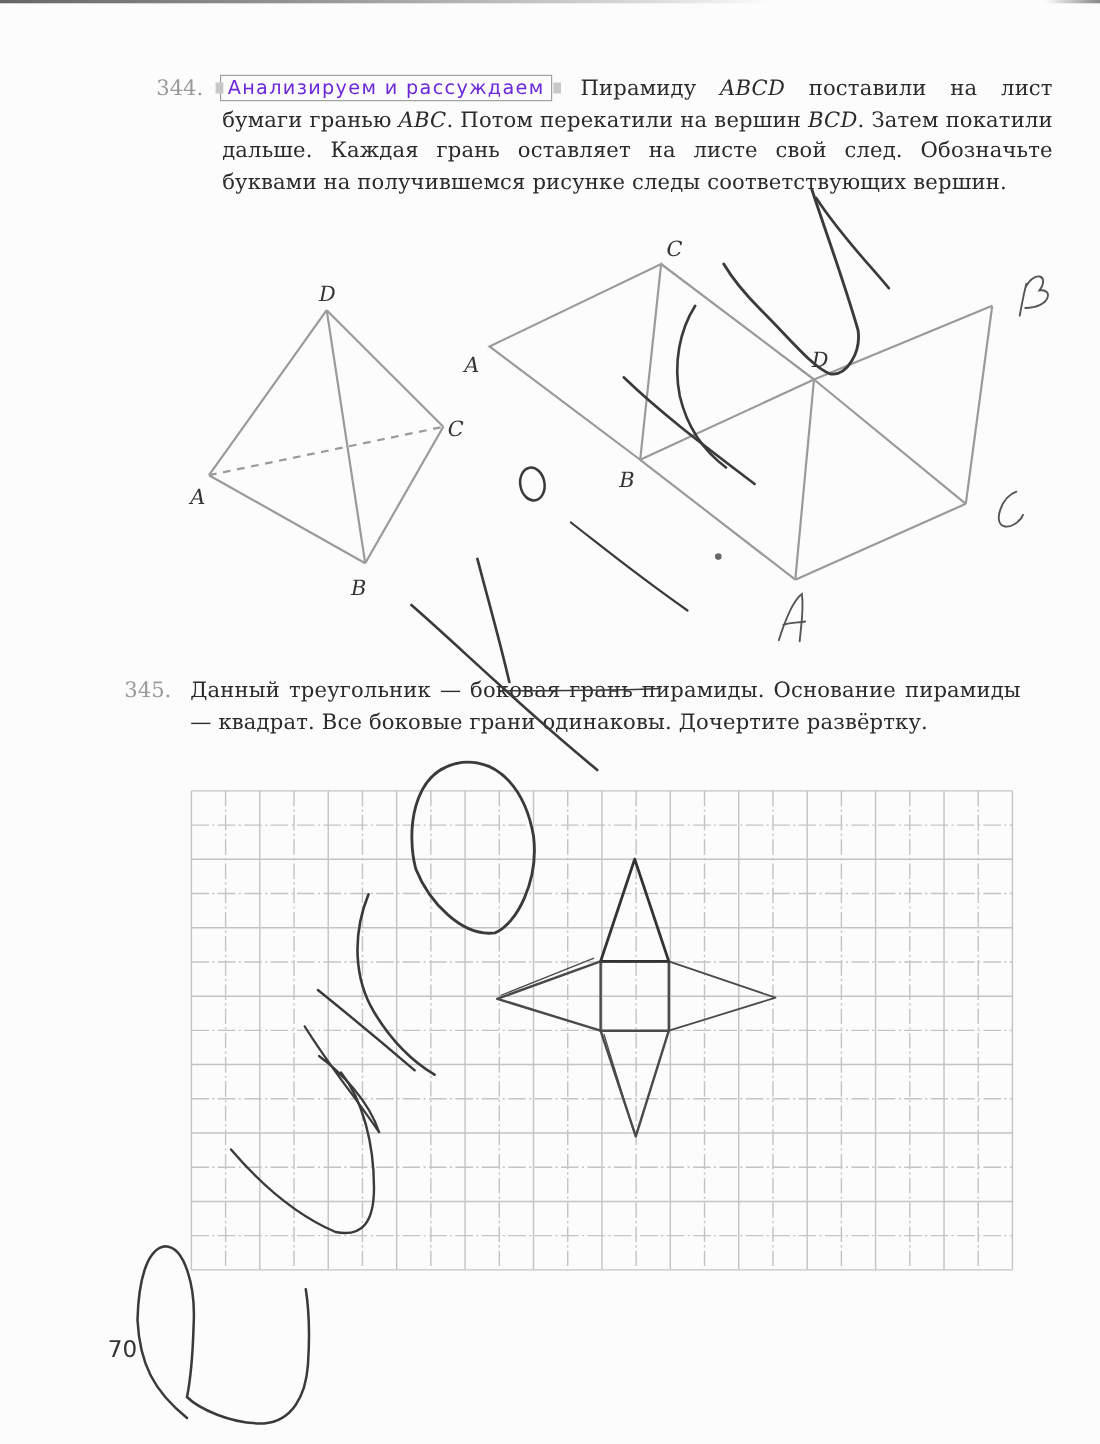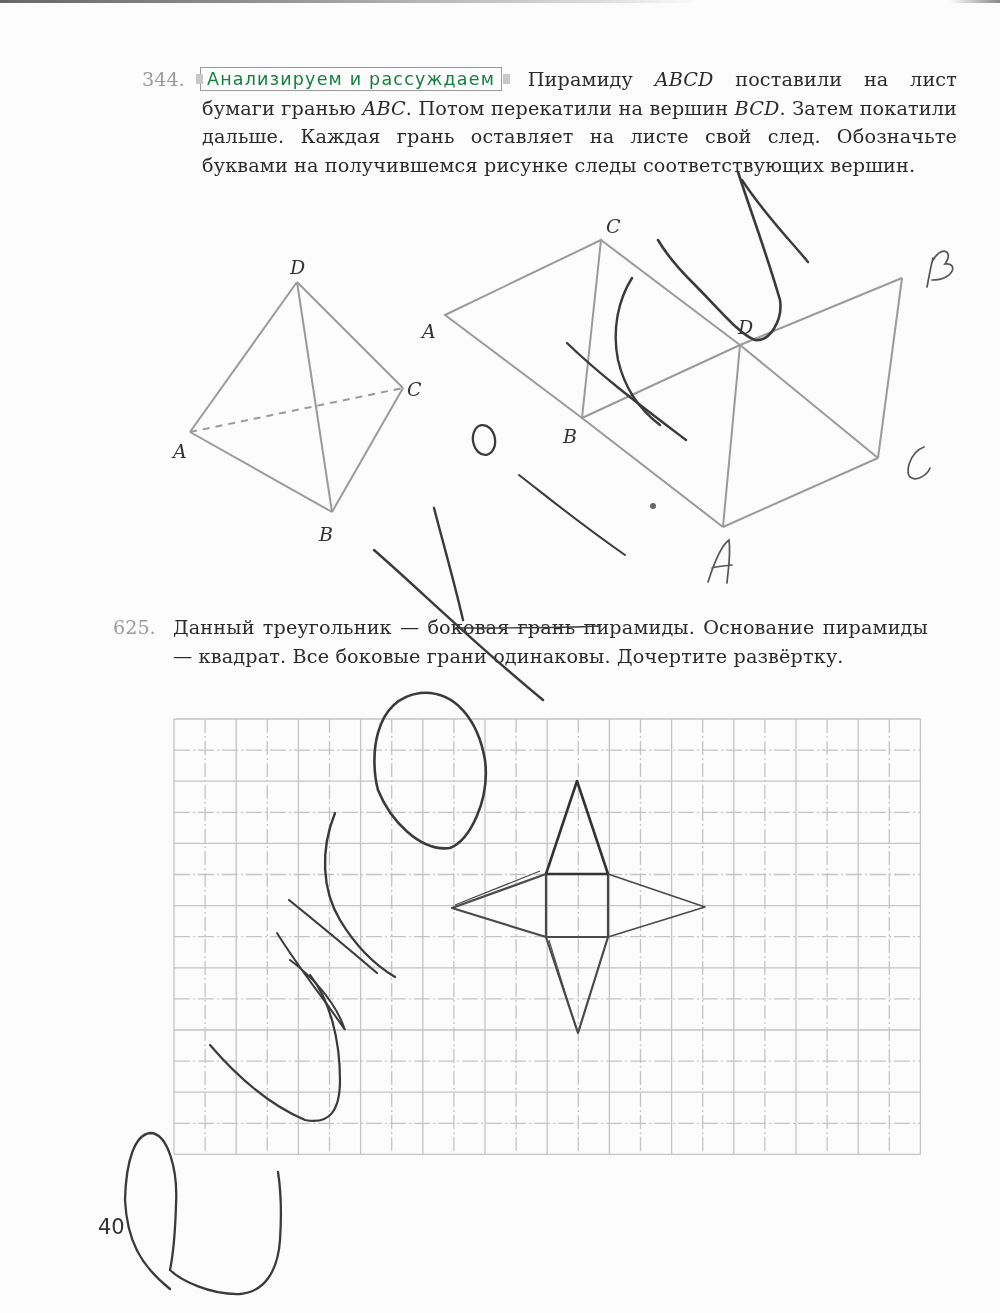--- a/index.html
+++ b/index.html
@@ -5,21 +5,21 @@
   html, body { margin: 0; padding: 0; }
   body { width: 1000px; height: 1313px; background: #fcfcfc; position: relative; overflow: hidden;
          font-family: "DejaVu Serif", serif; color: #2a2a2a; }
   .topline { position: absolute; left: 0; top: 0; width: 1000px; height: 3px;
              background: linear-gradient(90deg, #666 0%, #999 30%, #ddd 60%, #fcfcfc 70%, #fcfcfc 95%, #888 100%); }
   .task { position: absolute; left: 113px; width: 815px; font-size: 19.2px; line-height: 28.5px; }
   .task .num { position: absolute; left: 0; top: 0; color: #9a9a9a; font-family: "DejaVu Serif", serif; }
   .task .para { margin-left: 60px; text-align: justify; text-align-last: left; letter-spacing: 0.15px; }
   .badge { display: inline-block; border: 1px solid #9a9a9a; padding: 0 6px; margin: 0 4px 0 -2px;
            font-family: "DejaVu Sans", sans-serif; font-size: 17.5px; letter-spacing: 1.2px; line-height: 22px;
-           position: relative; top: -1px; color: #15803d; }
+           position: relative; top: -1px; color: #6d28d9; }
   .badge::before, .badge::after { content: ""; position: absolute; top: 6px; width: 7px; height: 10px; background: #c8c8c8; }
   .badge::before { left: -5px; }
   .badge::after { right: -9px; }
   i.v { }
   svg.layer { position: absolute; left: 0; top: 0; }
   .page-num { position: absolute; left: 98px; top: 1215px; font-family: "DejaVu Sans", sans-serif; font-size: 21px; color: #333; }
   .lbl { font-family: "DejaVu Serif", serif; font-style: italic; font-size: 19px; fill: #333; }
 </style>
 </head>
 <body>
@@ -28,21 +28,21 @@
 
 <div class="task" style="top:66px;margin-left:29px;">
   <span class="num">344.</span>
   <div class="para">
     <span class="badge">Анализируем и рассуждаем</span>
     <span>Пирамиду </span><i class="v">ABCD</i><span> поставили на лист бумаги гранью </span><i class="v">ABC</i><span>. Потом перекатили на вершин </span><i class="v">BCD</i><span>. Затем покатили дальше. Каждая грань оставляет на листе свой след. Обозначьте буквами на получившемся рисунке следы соответствующих вершин.</span>
   </div>
 </div>
 
 <div class="task" style="top:614px;">
-  <span class="num">625.</span>
+  <span class="num">345.</span>
   <div class="para">Данный треугольник — боковая грань пирамиды. Основание пирамиды — квадрат. Все боковые грани одинаковы. Дочертите развёртку.</div>
 </div>
 
 <svg class="layer" width="1000" height="1313">
 
   <g stroke="#9a9a9a" stroke-width="2" fill="none">
     <line x1="297" y1="282" x2="190" y2="432"></line>
     <line x1="297" y1="282" x2="403" y2="388"></line>
     <line x1="297" y1="282" x2="332" y2="512"></line>
     <line x1="190" y1="432" x2="332" y2="512"></line>
@@ -153,13 +153,13 @@
 
   <path d="M335,813 C320,850 322,890 340,920 C355,945 375,965 395,977"></path>
   <path d="M289,900 C320,925 350,950 377,973" stroke-width="2.2"></path>
   <path d="M277,933 C300,970 325,1000 345,1030 C335,1000 310,975 290,960" stroke-width="2"></path>
 
   <path d="M210,1045 C240,1080 270,1105 305,1120 C330,1125 340,1110 340,1080 C340,1040 330,1000 310,975" stroke-width="2.2"></path>
 
   <path d="M170,1289 C140,1265 127,1240 125,1200 C126,1160 135,1135 150,1133 C168,1133 178,1170 176,1205 C175,1240 172,1260 170,1270 C180,1280 210,1295 240,1294 C265,1292 278,1270 280,1240 C282,1210 280,1185 278,1172" stroke-width="2.3"></path>
 </svg>
 
-<div class="page-num">40</div>
+<div class="page-num">70</div>
 
 </body></html>

